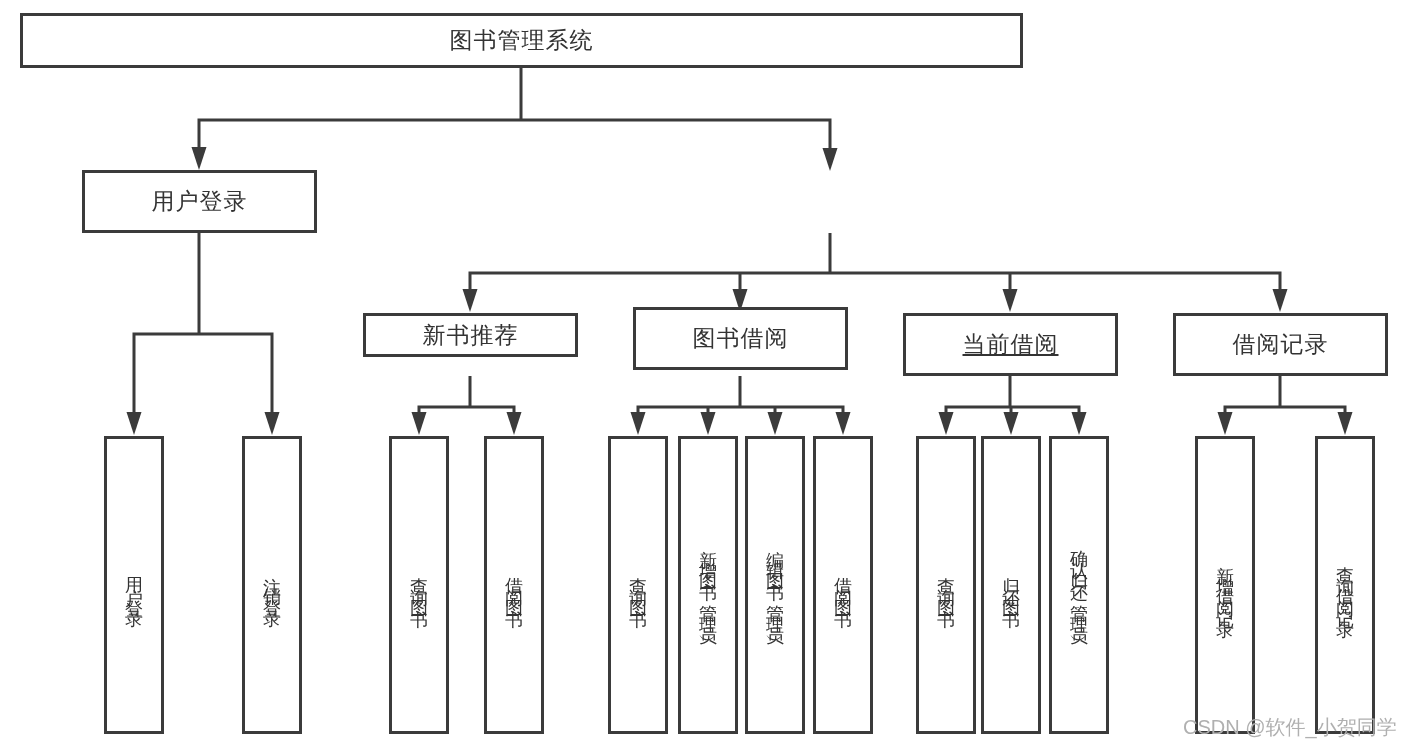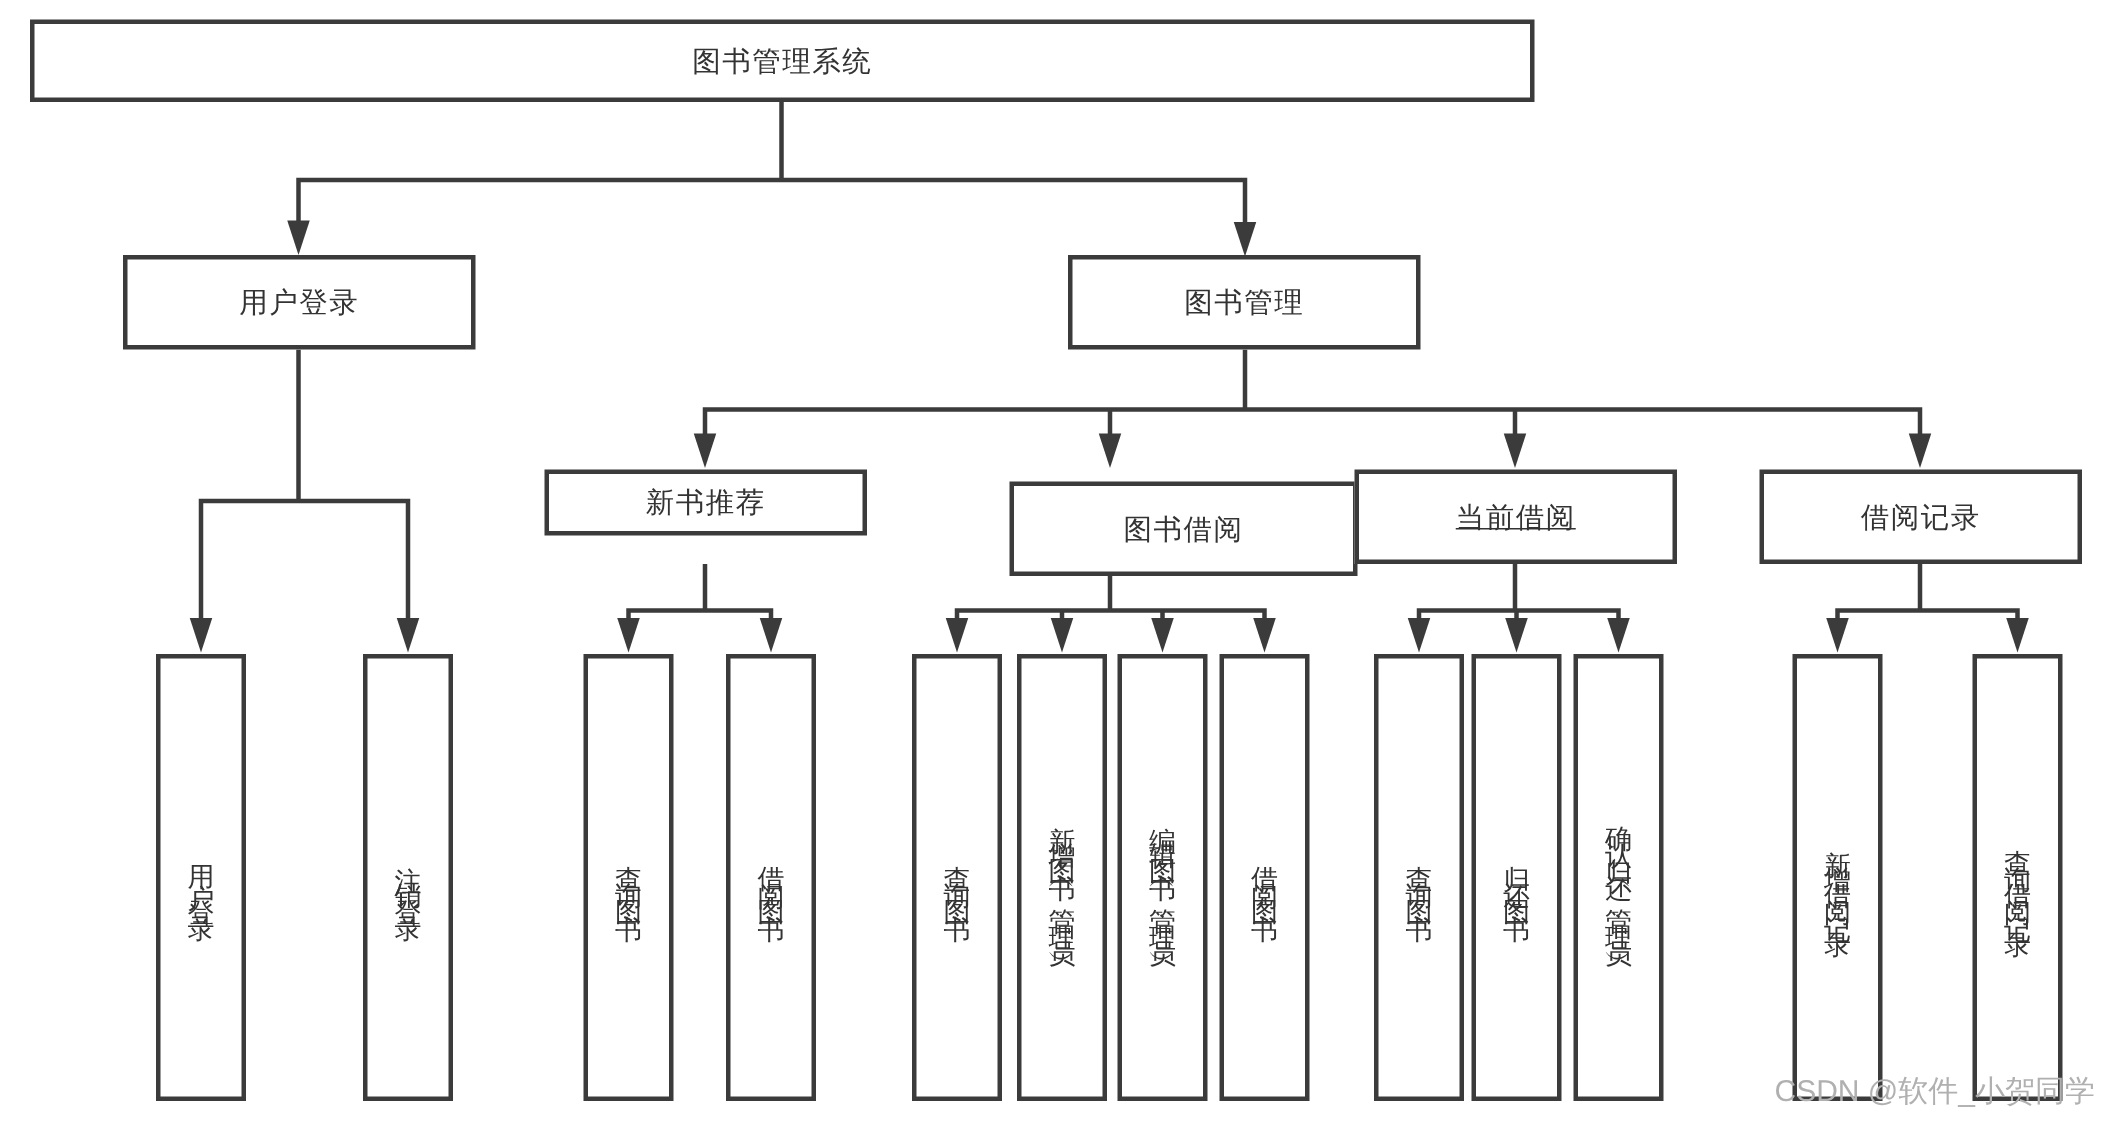--- a/index.html
+++ b/index.html
@@ -21,21 +21,21 @@
     position: absolute;
     box-sizing: border-box;
     background: #ffffff;
     border: 3px solid #3b3b3b;
     color: #333333;
     display: flex;
     align-items: center;
     justify-content: center;
     z-index: 2;
   }
-  .hbox { font-size: 19px; letter-spacing: 1px; }
+  .hbox { font-size: 23px; letter-spacing: 1px; }
   .vbox { width: 60px; top: 436px; height: 298px; }
   .vbox .vtext {
     writing-mode: vertical-rl;
     text-orientation: mixed;
     font-size: 18px;
     letter-spacing: 11px;
     line-height: 1;
     color: #333333;
   }
   .watermark {
@@ -93,28 +93,25 @@
     </g>
   </svg>
 
   <div class="box hbox" style="left:20px; top:13px; width:1003px; height:55px;">
     <span>图书管理系统</span>
   </div>
 
   <div class="box hbox" style="left:82px; top:170px; width:235px; height:63px;">
     <span>用户登录</span>
   </div>
-  <div class="box hbox" style="left:712px; top:170px; width:235px; height:63px;">
-    <span>图书管理</span>
-  </div>
 
   <div class="box hbox" style="left:363px; top:313px; width:215px; height:44px;">
     <span>新书推荐</span>
   </div>
-  <div class="box hbox" style="left:633px; top:321px; width:232px; height:63px;margin-left:40px;">
+  <div class="box hbox" style="left:633px; top:307px; width:215px; height:63px;">
     <span>图书借阅</span>
   </div>
   <div class="box hbox" style="left:903px; top:313px; width:215px; height:63px;text-decoration:underline;">
     <span>当前借阅</span>
   </div>
   <div class="box hbox" style="left:1173px; top:313px; width:215px; height:63px;">
     <span>借阅记录</span>
   </div>
 
   <div class="box vbox" style="left:104px;">

